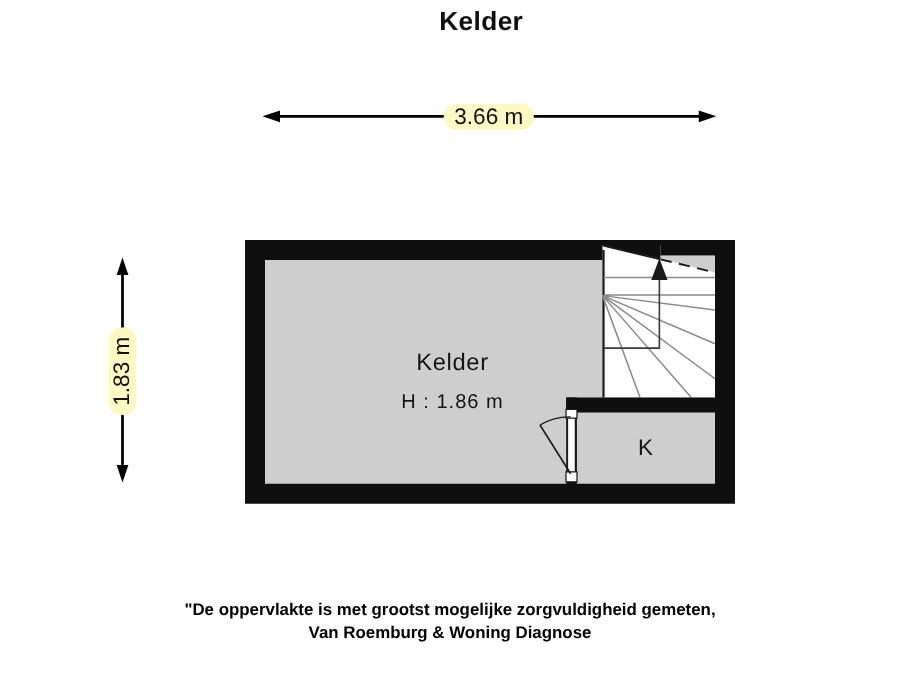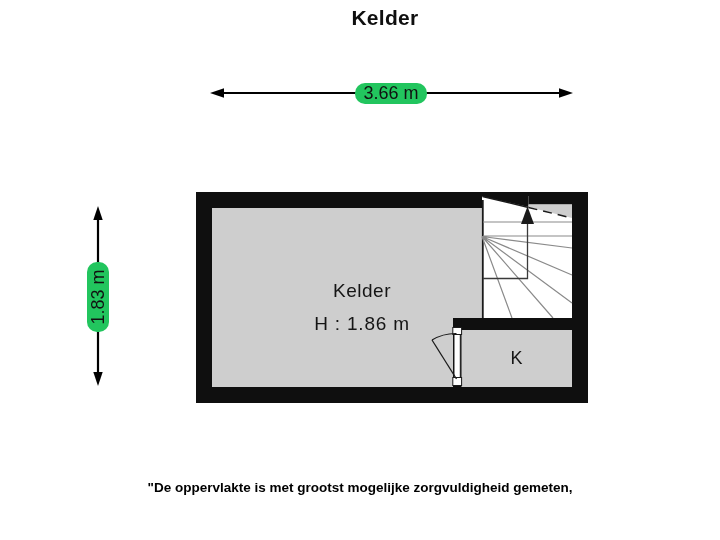--- a/index.html
+++ b/index.html
@@ -8,38 +8,38 @@
     background:#ffffff;
     font-family:"Liberation Sans","DejaVu Sans",sans-serif;
     color:#0f0f0f;
   }
   svg.plan{position:absolute;left:0;top:0;width:720px;height:540px;display:block;}
   .title{
     position:absolute;left:285px;top:6px;width:200px;text-align:center;
     font-size:21px;font-weight:bold;letter-spacing:0.3px;
   }
   .dim-label{
-    position:absolute;background:#22c55e;border-radius:10px;
+    position:absolute;background:#fef9c3;border-radius:10px;
     display:flex;align-items:center;justify-content:center;
     font-size:18px;color:#111;
   }
   .dim-label-top{left:355px;top:83px;width:72px;height:21px;}
   .dim-label-left{left:87px;top:262px;width:22px;height:70px;}
   .vtext{
     position:absolute;left:50%;top:50%;
     transform:translate(-50%,-50%) rotate(-90deg);
     white-space:nowrap;font-size:18px;color:#111;
   }
   .room-name{
     position:absolute;left:262px;top:280px;width:200px;text-align:center;
     font-size:19px;letter-spacing:0.5px;color:#151515;
   }
   .room-h{
     position:absolute;left:262px;top:313px;width:200px;text-align:center;
-    font-size:19px;letter-spacing:0.8px;color:#151515;
+    font-size:16px;letter-spacing:0.8px;color:#151515;
   }
   .k-label{
     position:absolute;left:466px;top:348px;width:101px;text-align:center;
     font-size:18px;color:#151515;
   }
   .footer{
     position:absolute;left:0;top:479px;width:720px;text-align:center;
     font-size:13.5px;font-weight:bold;line-height:18px;color:#000;
   }
 </style>
@@ -101,15 +101,16 @@
   <div class="dim-label dim-label-left">
     <span class="vtext">1.83 m</span>
   </div>
 
   <div class="room-name">Kelder</div>
   <div class="room-h">H : 1.86 m</div>
   <div class="k-label">K</div>
 
   <div class="footer">
     <div>"De oppervlakte is met grootst mogelijke zorgvuldigheid gemeten,</div>
+    <div>Van Roemburg &amp; Woning Diagnose</div>
   </div>
 
 </div>
 
 </body></html>

